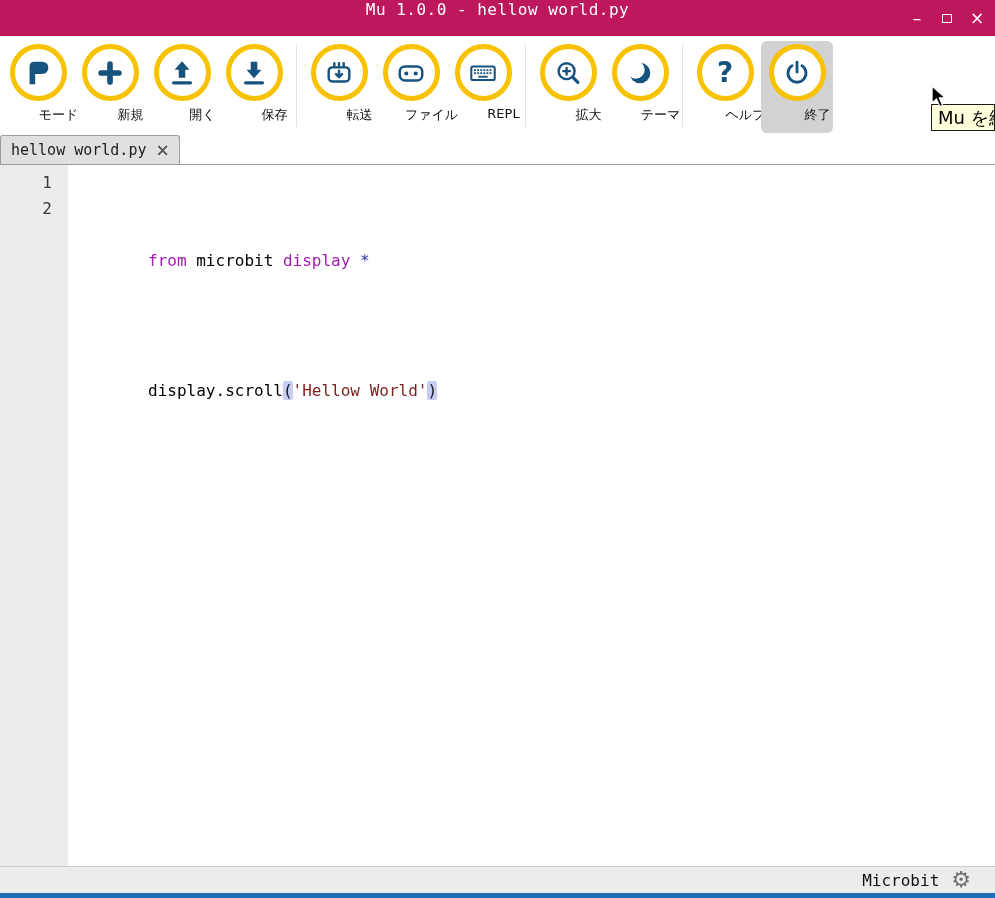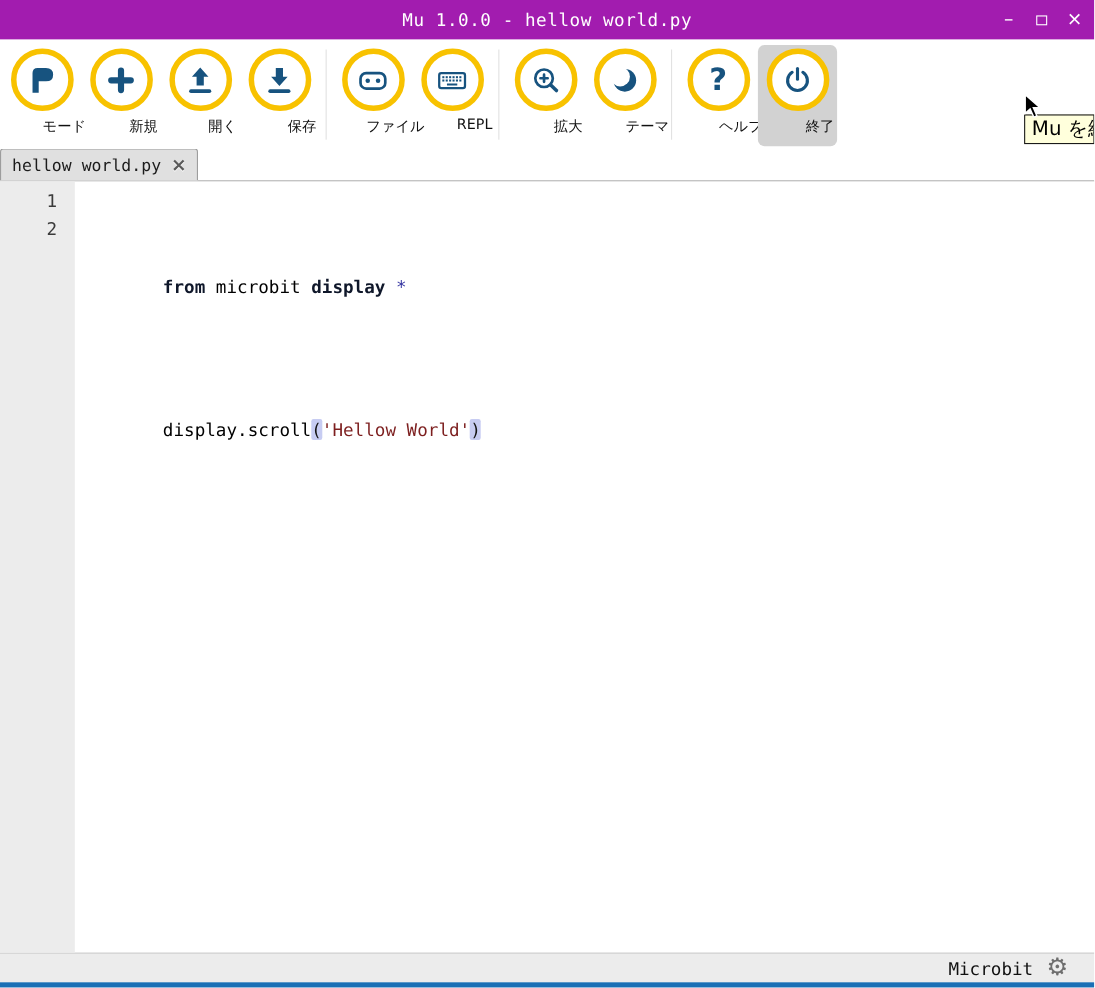--- a/index.html
+++ b/index.html
@@ -2,21 +2,21 @@
 <html><head>
 <meta charset="utf-8">
 <style>
   * { margin:0; padding:0; box-sizing:border-box; }
   html,body { background:#ffffff; }
   body { font-family:"DejaVu Sans", sans-serif; }
 
   .window { position:relative; width:995px; height:898px; background:#fff; overflow:hidden; }
 
   
-  .titlebar { height:36px; background:#a21caf; display:flex; align-items:center; justify-content:center; position:relative; }
+  .titlebar { height:36px; background:#be185d; display:flex; align-items:flex-start; justify-content:center; position:relative; }
   .titlebar .title { color:#ffffff; font-family:"DejaVu Sans Mono", monospace; font-size:16px; letter-spacing:.5px; }
   .win-controls { position:absolute; right:10px; top:0; height:100%; display:flex; align-items:center; gap:14px; }
   .win-btn { color:#ffffff; width:16px; height:16px; display:flex; align-items:center; justify-content:center; font-size:17px; line-height:1; cursor:default; }
   .maxbox { width:10px; height:9px; border:1.5px solid #ffffff; display:inline-block; }
 
   
   .toolbar { height:99px; background:#ffffff; display:flex; align-items:flex-start; padding:5px 0 0 2px; position:relative; }
   .tbtn { width:72px; height:92px; display:flex; flex-direction:column; align-items:center; padding-top:3px; gap:5px; border-radius:6px; }
   .tbtn.hovered { background:#d2d2d2; }
   .circle { width:57px; height:57px; border-radius:50%; border:5px solid #f8c200; background:#ffffff; display:flex; align-items:center; justify-content:center; }
@@ -27,21 +27,21 @@
   
   .tabbar { height:30px; background:#ffffff; border-bottom:1px solid #9d9d9d; display:flex; align-items:flex-end; padding-left:0; }
   .tab { height:29px; display:inline-flex; align-items:center; gap:9px; padding:0 9px 0 10px; background:#e0e0e0; border:1px solid #9d9d9d; border-bottom:none; border-radius:3px 3px 0 0; font-family:"DejaVu Sans Mono", monospace; font-size:15px; color:#1c1c1c; cursor:default; }
   .tab-close { font-family:"DejaVu Sans", sans-serif; font-weight:bold; font-size:17px; color:#5a5a5a; text-shadow:0 1px 0 #fff; line-height:1; }
 
   
   .editor { height:701px; display:flex; background:#ffffff; }
   .gutter { width:68px; background:#ececec; padding-top:5px; text-align:right; flex:0 0 auto; }
   .ln { font-family:"DejaVu Sans Mono", monospace; font-size:16px; line-height:26px; color:#3a3a3a; padding-right:16px; }
   .code { padding:5px 0 0 3px; font-family:"DejaVu Sans Mono", monospace; font-size:16px; line-height:26px; color:#000; white-space:pre; flex:1 1 auto; }
-  .kw { color:#0f172a; font-weight:bold; }
+  .kw { color:#a21caf; font-weight:normal; }
   .op { color:#3333a0; }
   .str { color:#7d1f1f; }
   .paren { background:#c7ccf2; color:#141414; border-radius:2px; }
 
   
   .statusbar { height:27px; background:#ececec; border-top:1px solid #cfcfcf; display:flex; align-items:center; justify-content:flex-end; gap:12px; padding-right:24px; }
   .device { font-family:"DejaVu Sans Mono", monospace; font-size:16px; color:#101010; }
   .gear { font-size:22px; color:#6e6e6e; line-height:1; cursor:default; }
   .bottom-strip { height:5px; background:#1a6fb5; }
 
@@ -100,20 +100,30 @@
         <svg width="30" height="30" viewBox="0 0 32 32">
             <path fill="#17537f" d="M16 21.5 L24 12.5 H19.5 V4 H12.5 V12.5 H8 Z"></path>
             <path stroke="#17537f" stroke-width="3.5" stroke-linecap="round" fill="none" d="M7 26.5 H25"></path>
           </svg>
       </span>
       <span class="tlabel">保存</span>
     </div>
 
     <span class="tsep"></span>
 
+    <div class="tbtn">
+      <span class="circle">
+        <svg width="30" height="30" viewBox="0 0 32 32">
+            <rect x="5" y="10" width="22" height="15" rx="4" fill="none" stroke="#17537f" stroke-width="2.6"></rect>
+            <path stroke="#17537f" stroke-width="2.6" stroke-linecap="round" fill="none" d="M11 9 V5.5 M16 9 V5.5 M21 9 V5.5"></path>
+            <path stroke="#17537f" stroke-width="2.6" stroke-linecap="round" stroke-linejoin="round" fill="none" d="M16 13.5 V20 M12.8 17.2 L16 20.4 L19.2 17.2"></path>
+          </svg>
+      </span>
+      <span class="tlabel">転送</span>
+    </div>
 
     <div class="tbtn">
       <span class="circle">
         <svg width="30" height="30" viewBox="0 0 32 32">
             <rect x="4" y="9" width="24" height="15" rx="5.5" fill="none" stroke="#17537f" stroke-width="2.6"></rect>
             <circle cx="11" cy="16.5" r="2.2" fill="#17537f"></circle>
             <circle cx="21" cy="16.5" r="2.2" fill="#17537f"></circle>
           </svg>
       </span>
       <span class="tlabel">ファイル</span>

